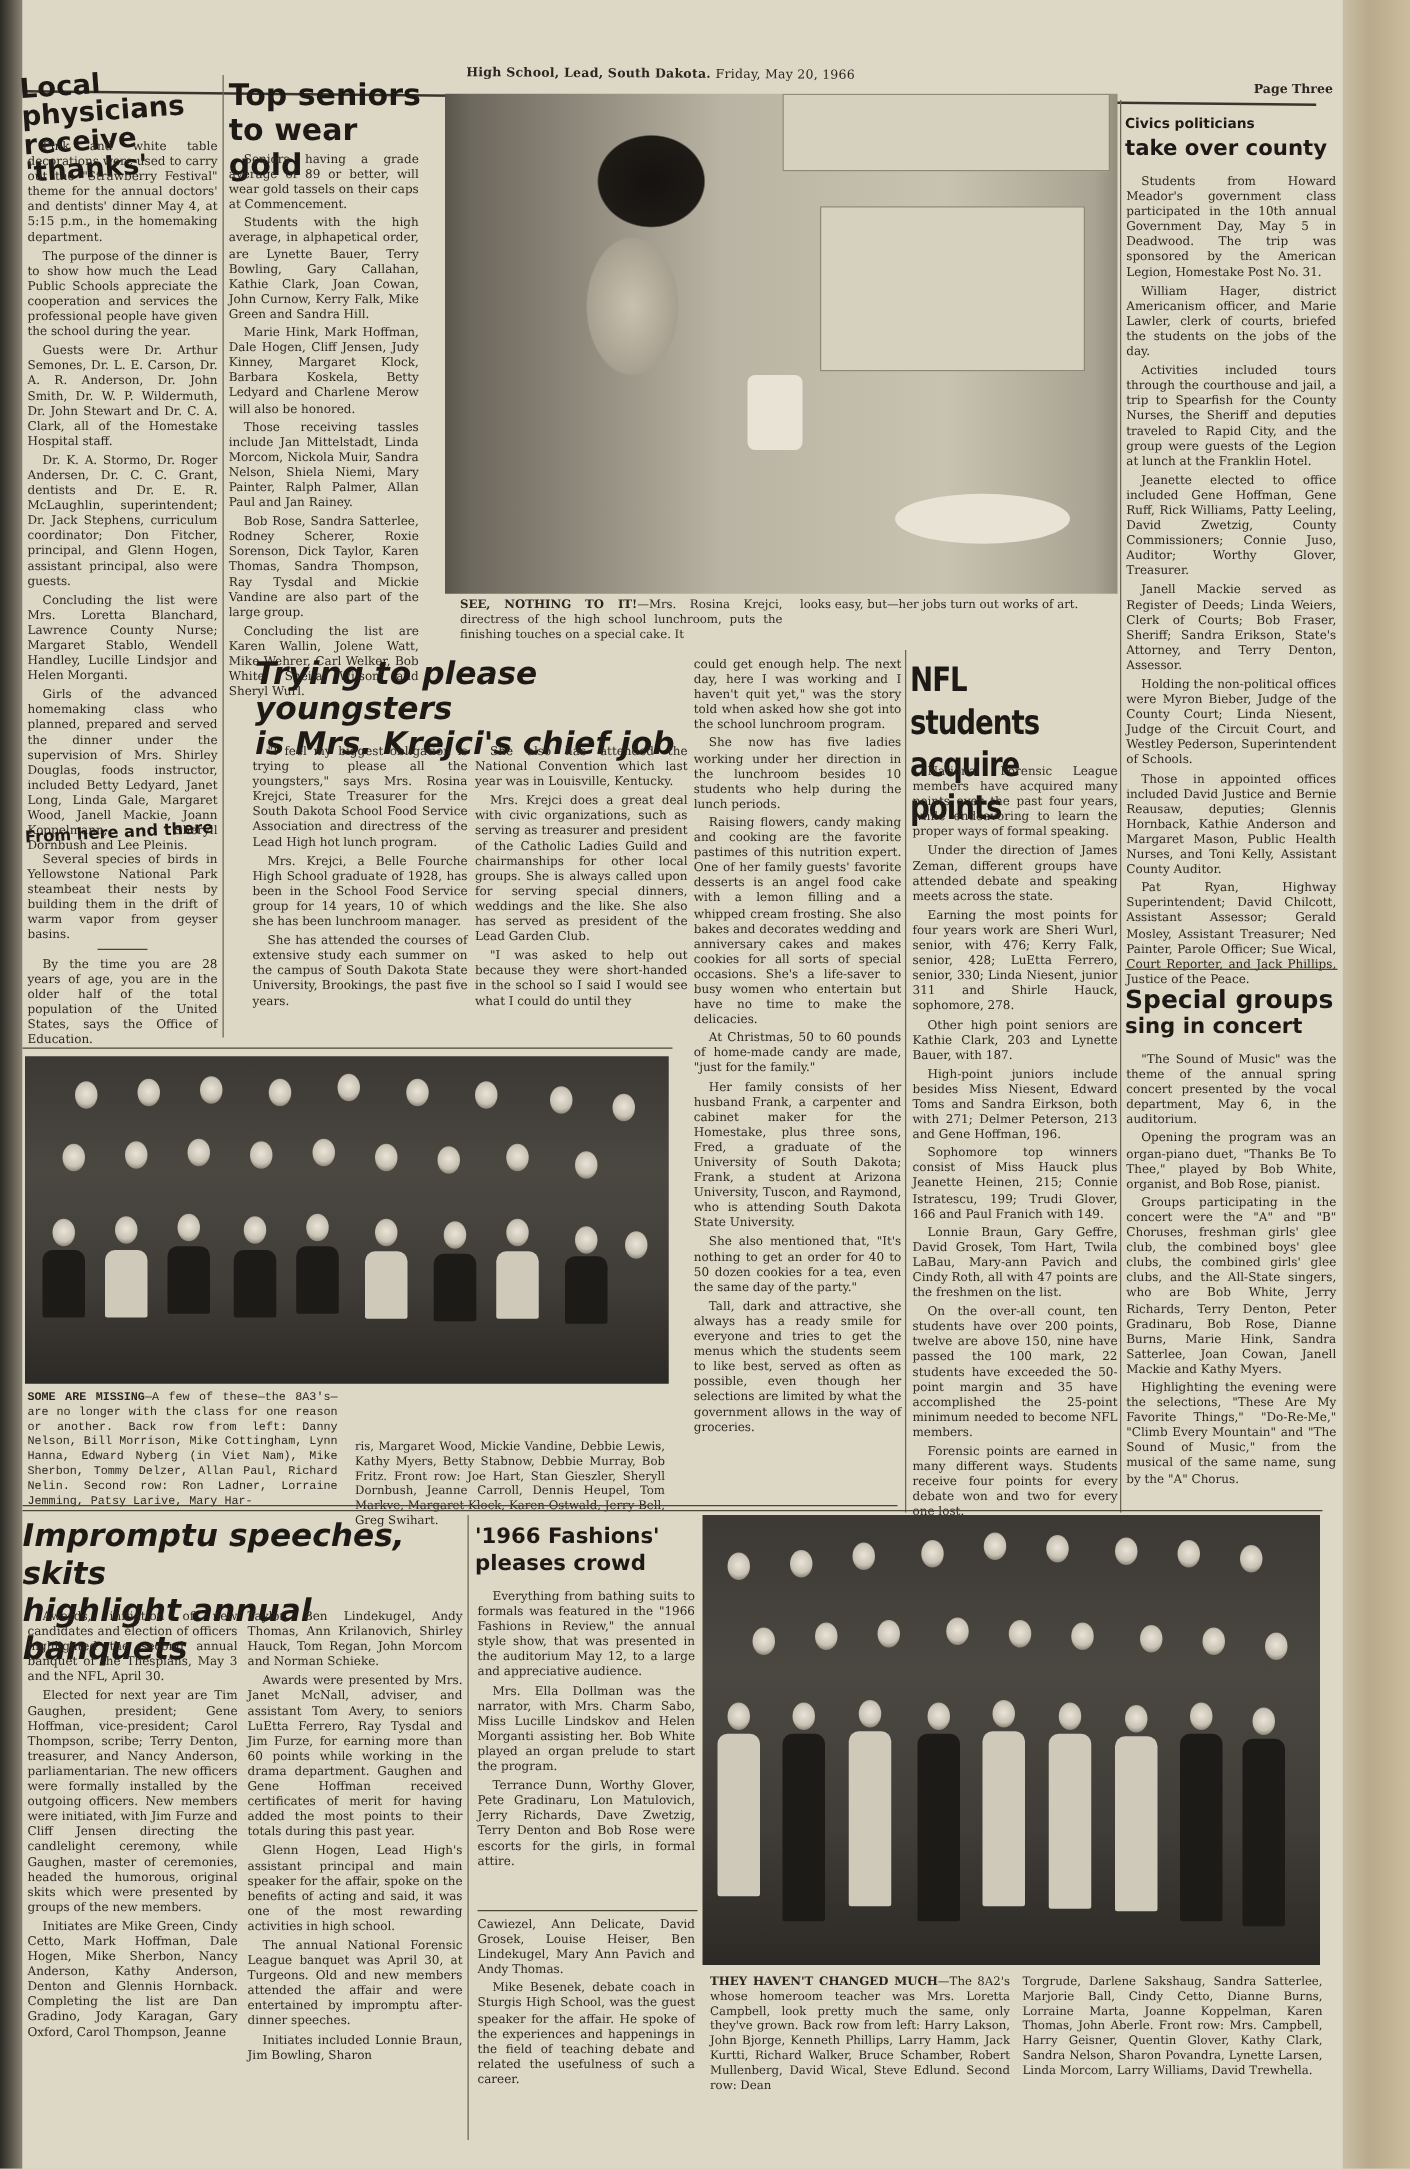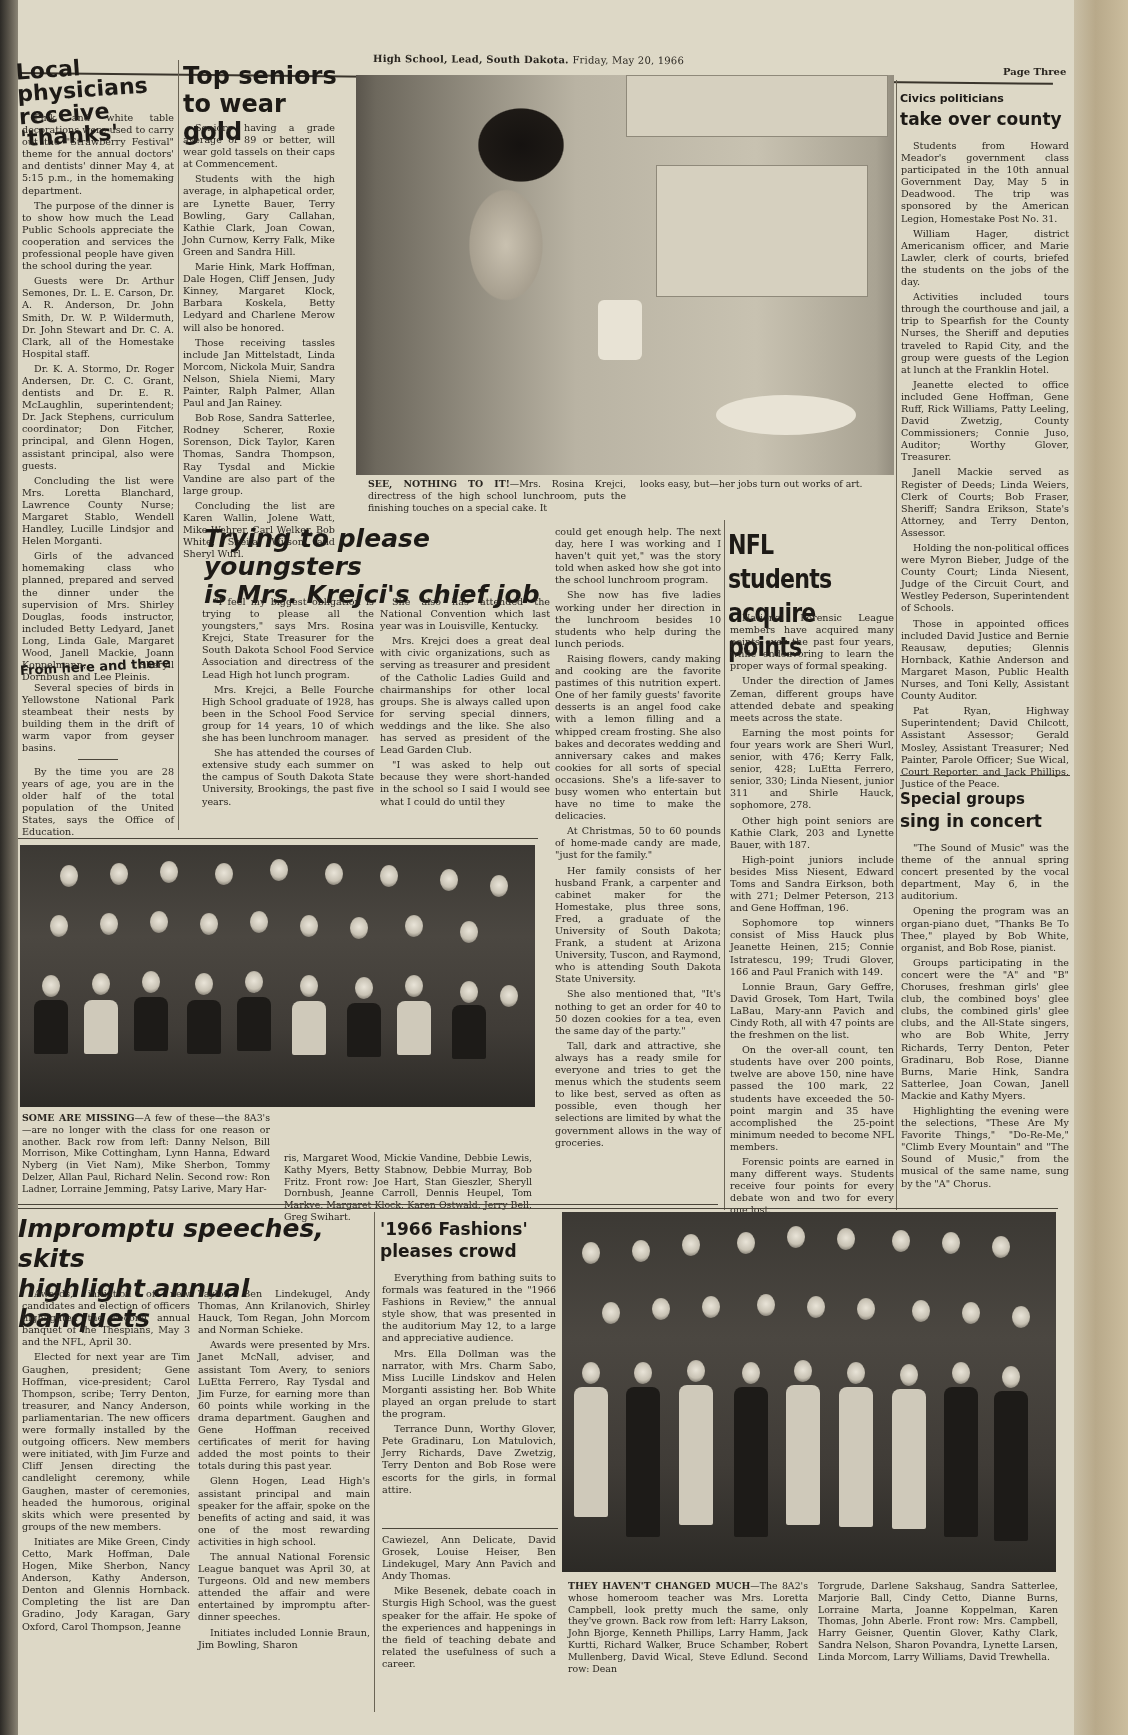--- a/index.html
+++ b/index.html
@@ -160,21 +160,21 @@
     <p>Activities included tours through the courthouse and jail, a trip to Spearfish for the County Nurses, the Sheriff and deputies traveled to Rapid City, and the group were guests of the Legion at lunch at the Franklin Hotel.</p>
     <p>Jeanette elected to office included Gene Hoffman, Gene Ruff, Rick Williams, Patty Leeling, David Zwetzig, County Commissioners; Connie Juso, Auditor; Worthy Glover, Treasurer.</p>
     <p>Janell Mackie served as Register of Deeds; Linda Weiers, Clerk of Courts; Bob Fraser, Sheriff; Sandra Erikson, State's Attorney, and Terry Denton, Assessor.</p>
     <p>Holding the non-political offices were Myron Bieber, Judge of the County Court; Linda Niesent, Judge of the Circuit Court, and Westley Pederson, Superintendent of Schools.</p>
     <p>Those in appointed offices included David Justice and Bernie Reausaw, deputies; Glennis Hornback, Kathie Anderson and Margaret Mason, Public Health Nurses, and Toni Kelly, Assistant County Auditor.</p>
     <p>Pat Ryan, Highway Superintendent; David Chilcott, Assistant Assessor; Gerald Mosley, Assistant Treasurer; Ned Painter, Parole Officer; Sue Wical, Court Reporter, and Jack Phillips, Justice of the Peace.</p>
   </div>
   <div class="thin" style="left:882px;top:775px;width:170px;"></div>
 
   <div class="abs" style="left:882px;top:788px;width:175px;">
-    <h2 style="font-size:15px;line-height:22px;">Special groups</h2>
+    <h2 style="font-size:20px;line-height:22px;">Special groups</h2>
     <h2 style="font-size:17px;line-height:22px;">sing in concert</h2>
   </div>
   <div class="col" style="left:883px;top:842px;width:168px;">
     <p>"The Sound of Music" was the theme of the annual spring concert presented by the vocal department, May 6, in the auditorium.</p>
     <p>Opening the program was an organ-piano duet, "Thanks Be To Thee," played by Bob White, organist, and Bob Rose, pianist.</p>
     <p>Groups participating in the concert were the "A" and "B" Choruses, freshman girls' glee club, the combined boys' glee clubs, the combined girls' glee clubs, and the All-State singers, who are Bob White, Jerry Richards, Terry Denton, Peter Gradinaru, Bob Rose, Dianne Burns, Marie Hink, Sandra Satterlee, Joan Cowan, Janell Mackie and Kathy Myers.</p>
     <p>Highlighting the evening were the selections, "These Are My Favorite Things," "Do-Re-Me," "Climb Every Mountain" and "The Sound of Music," from the musical of the same name, sung by the "A" Chorus.</p>
   </div>
 
   <div class="thin" style="left:0;top:838px;width:520px;"></div>
@@ -210,21 +210,21 @@
     <div class="body-dark" style="left:14px;top:155px;"></div>
       <div class="body-light" style="left:64px;top:155px;"></div>
       <div class="body-dark" style="left:114px;top:152px;"></div>
       <div class="body-dark" style="left:167px;top:155px;"></div>
       <div class="body-dark" style="left:217px;top:152px;"></div>
       <div class="body-light" style="left:272px;top:156px;"></div>
       <div class="body-dark" style="left:327px;top:158px;"></div>
       <div class="body-light" style="left:377px;top:156px;"></div>
       <div class="body-dark" style="left:432px;top:160px;"></div>
   </div>
-  <div class="cap" style="left:4px;top:1112px;width:248px;">
+  <div class="cap" style="left:4px;top:1112px;width:248px;font-family:Liberation Mono, monospace;">
     <b>SOME ARE MISSING</b><span>—A few of these—the 8A3's—are no longer with the class for one reason or another. Back row from left: Danny Nelson, Bill Morrison, Mike Cottingham, Lynn Hanna, Edward Nyberg (in Viet Nam), Mike Sherbon, Tommy Delzer, Allan Paul, Richard Nelin. Second row: Ron Ladner, Lorraine Jemming, Patsy Larive, Mary Har-</span>
   </div>
   <div class="cap" style="left:266px;top:1112px;width:248px;margin-top:40px;">ris, Margaret Wood, Mickie Vandine, Debbie Lewis, Kathy Myers, Betty Stabnow, Debbie Murray, Bob Fritz. Front row: Joe Hart, Stan Gieszler, Sheryll Dornbush, Jeanne Carroll, Dennis Heupel, Tom Markve, Margaret Klock, Karen Ostwald, Jerry Bell, Greg Swihart.</div>
   <div class="thin" style="left:0;top:1204px;width:700px;"></div>
   <div class="thin" style="left:0;top:1208px;width:1040px;"></div>
 
   <div class="abs" style="left:0px;top:1214px;width:340px;">
     <h2 class="hd-it" style="font-size:25px;line-height:30px;">Impromptu speeches, skits</h2>
     <h2 class="hd-it" style="font-size:25px;line-height:30px;">highlight annual banquets</h2>
   </div>

